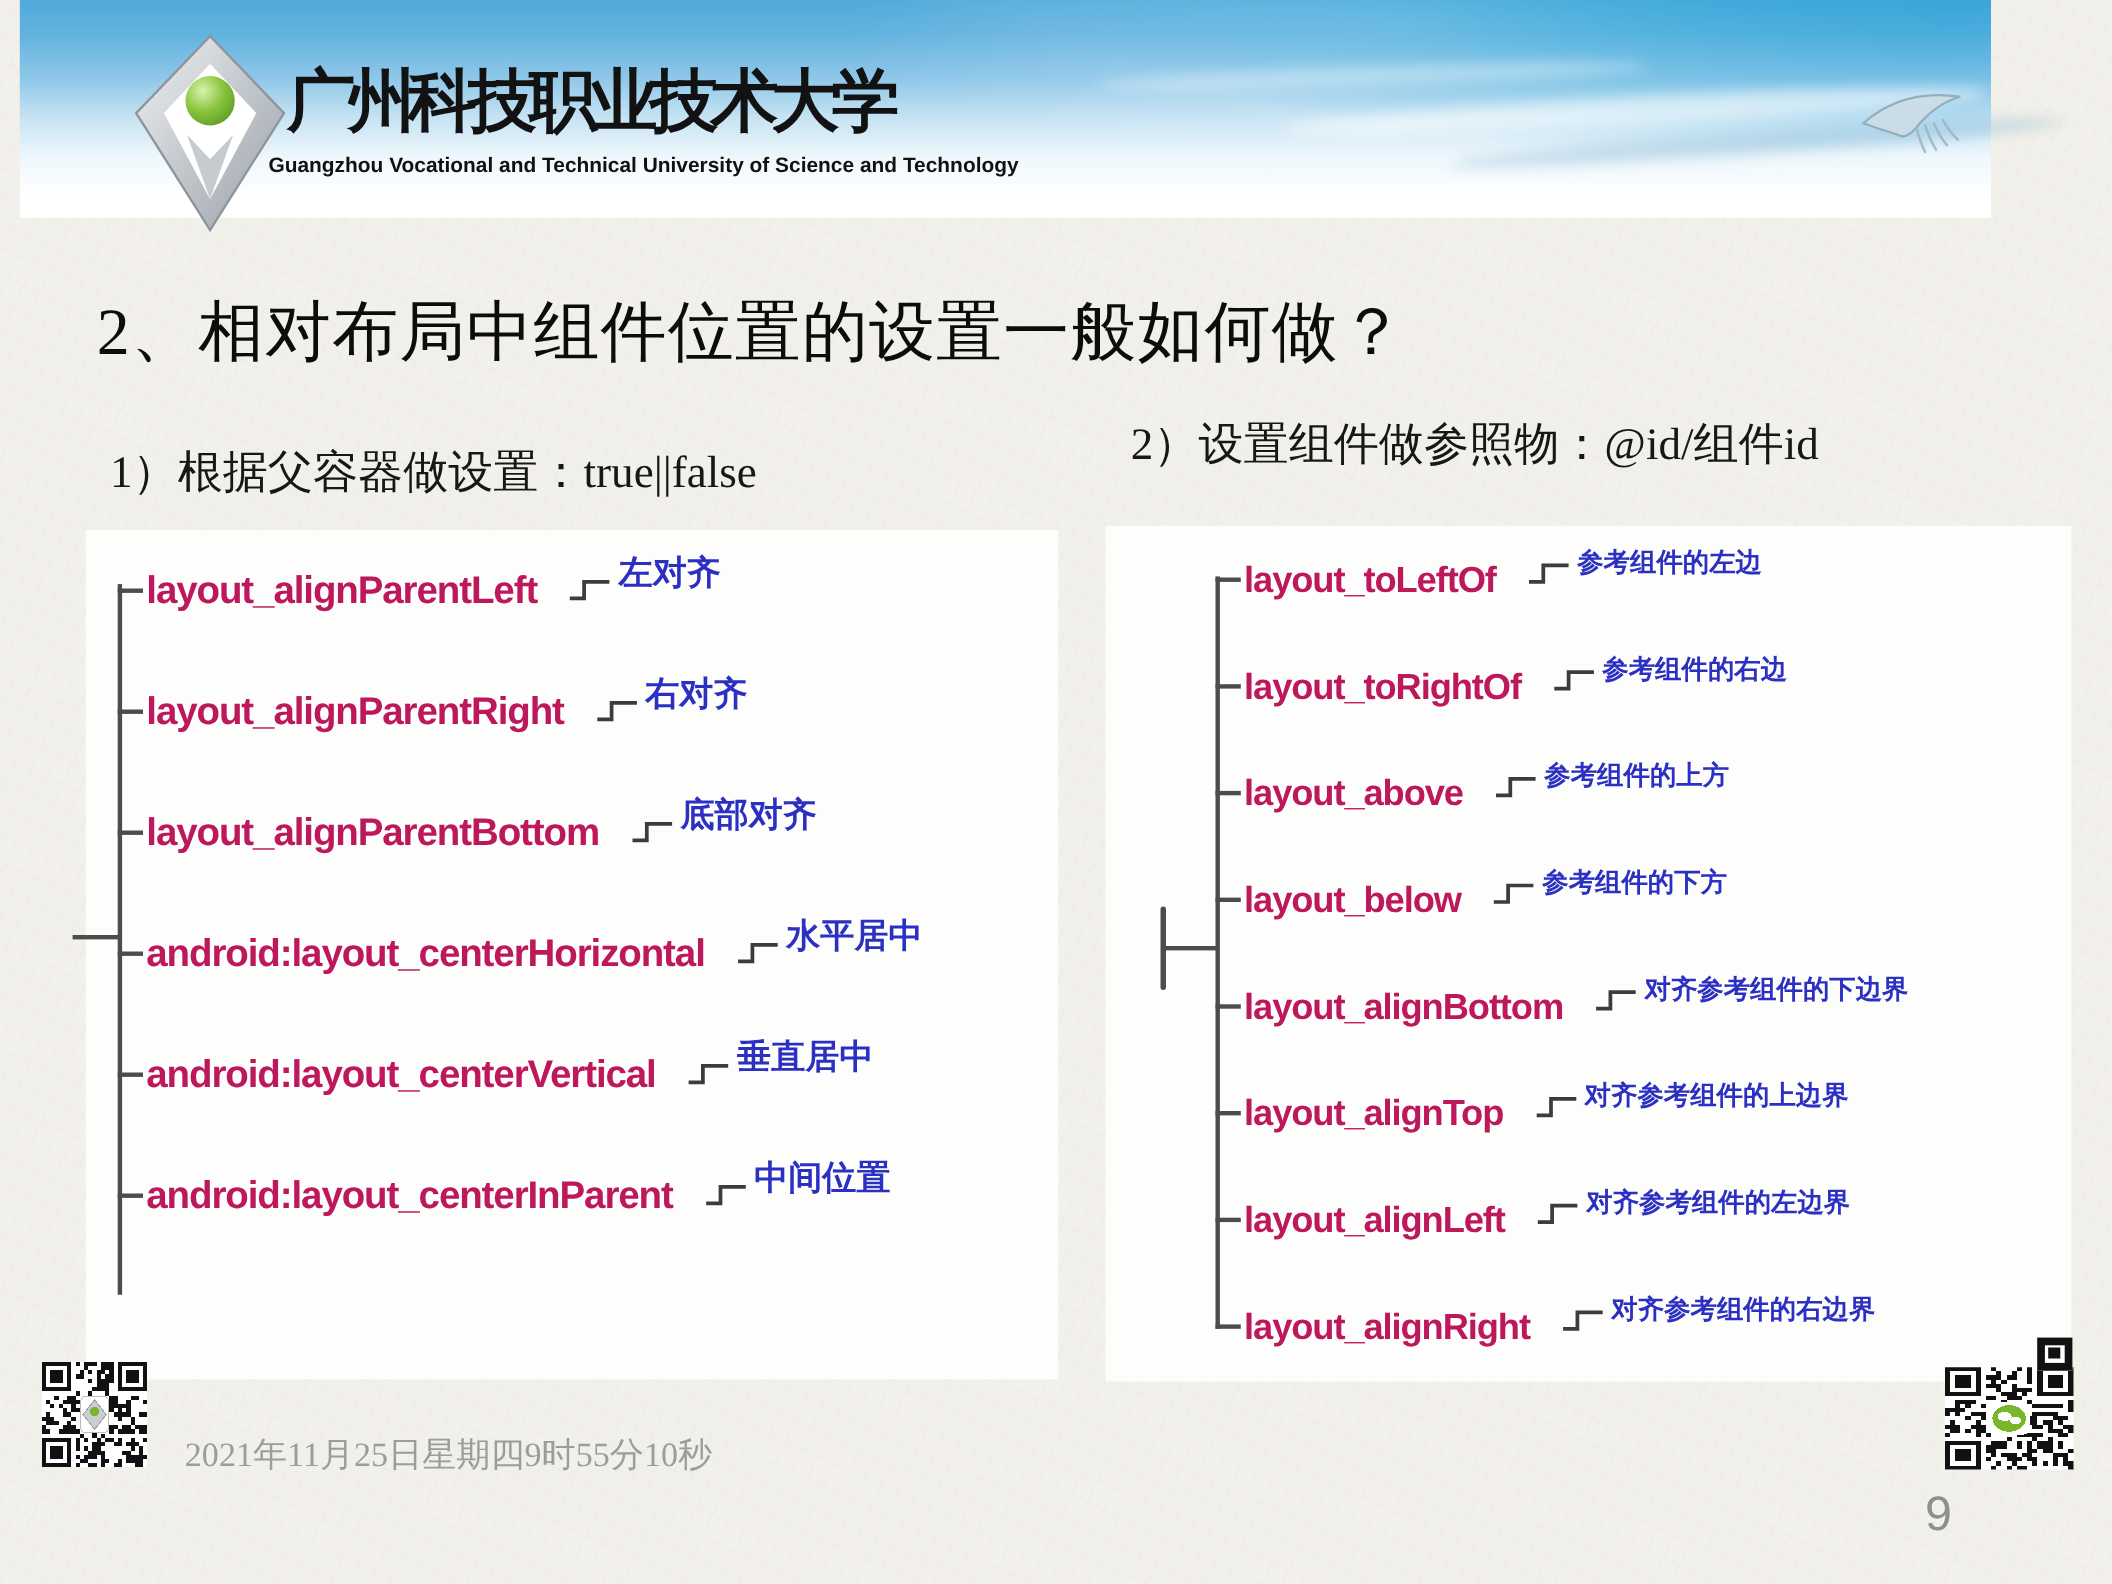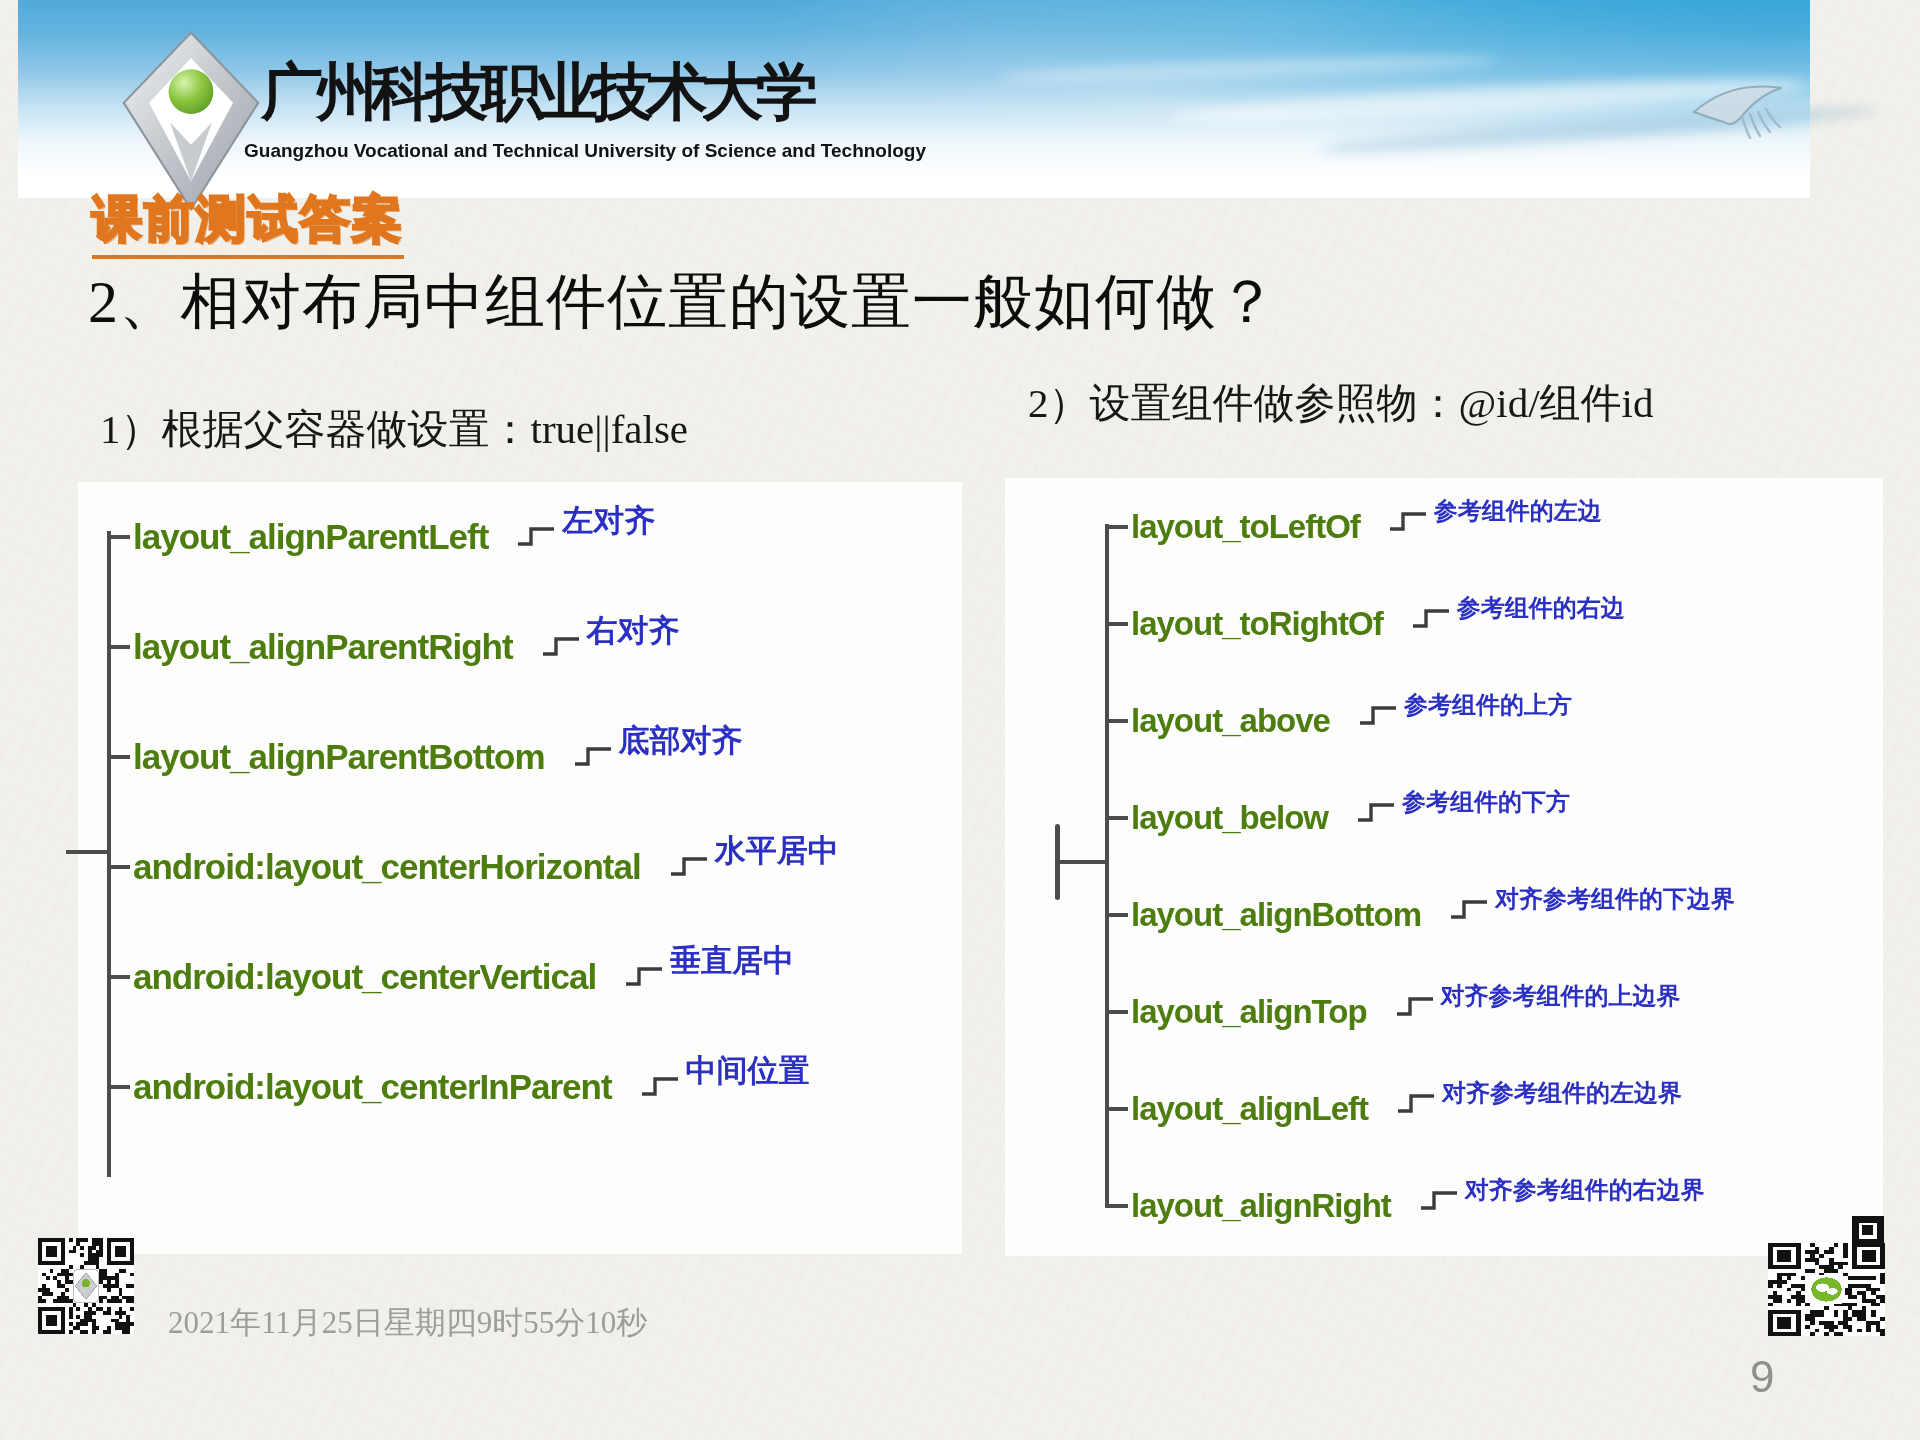--- a/index.html
+++ b/index.html
@@ -58,21 +58,21 @@
   .root-stub{position:absolute;height:4px;background:#4c4c4c;}
   .left  .root-stub{left:-12px;top:368px;width:43px;}
   .right .root-stub{left:52px;top:382px;width:50px;}
   .root-bar{position:absolute;left:50px;top:346px;width:5px;height:76px;background:#4c4c4c;border-radius:3px;}
 
   .rows{position:absolute;left:0;top:0;right:0;bottom:0;}
   .tree-row{display:flex;align-items:center;}
   .left  .tree-row{height:110px;padding-left:29px;}
   .right .tree-row{height:97px;padding-left:100px;}
   .branch{width:23px;height:4px;background:#4c4c4c;flex:0 0 auto;margin-right:3px;}
-  .attr{font-weight:700;color:#4d7c0f;letter-spacing:-1px;white-space:nowrap;}
+  .attr{font-weight:700;color:#be185d;letter-spacing:-1px;white-space:nowrap;}
   .left  .attr{font-size:35px;}
   .right .attr{font-size:33px;}
   .annot{display:flex;align-items:flex-end;margin-left:28px;transform:translateY(-12px);flex:0 0 auto;}
   .step{flex:0 0 auto;}
   .desc{font-weight:700;color:#2b30c2;white-space:nowrap;margin-left:6px;margin-bottom:8px;}
   .left  .desc{font-size:31px;}
   .right .desc{font-size:24px;}
 
   
   .qr{position:absolute;}
@@ -116,21 +116,20 @@
       <polygon points="50,2 98,52 50,128 2,52" fill="url(#silver)" stroke="#8d949b" stroke-width="1.5"></polygon>
       <polygon points="50,20 80,52 50,108 20,52" fill="#ffffff"></polygon>
       <polygon points="50,108 35,66 50,82 65,66" fill="#c6cbd0"></polygon>
       <circle cx="50" cy="44" r="16" fill="url(#greenball)"></circle>
     </svg>
 
     <div class="uni-zh">广州科技职业技术大学</div>
     <div class="uni-en">Guangzhou Vocational and Technical University of Science and Technology</div>
   </div>
 
-  <div class="lesson-heading">课前测试答案</div>
   <h1 class="page-title">2、相对布局中组件位置的设置一般如何做？</h1>
 
   <div class="subtitle s1">1）根据父容器做设置：true||false</div>
   <div class="subtitle s2">2）设置组件做参照物：@id/组件id</div>
 
   <div class="panel left">
     <div class="trunk"></div>
     <div class="root-stub"></div>
     <div class="rows" id="rows-left">
         <div class="tree-row">

